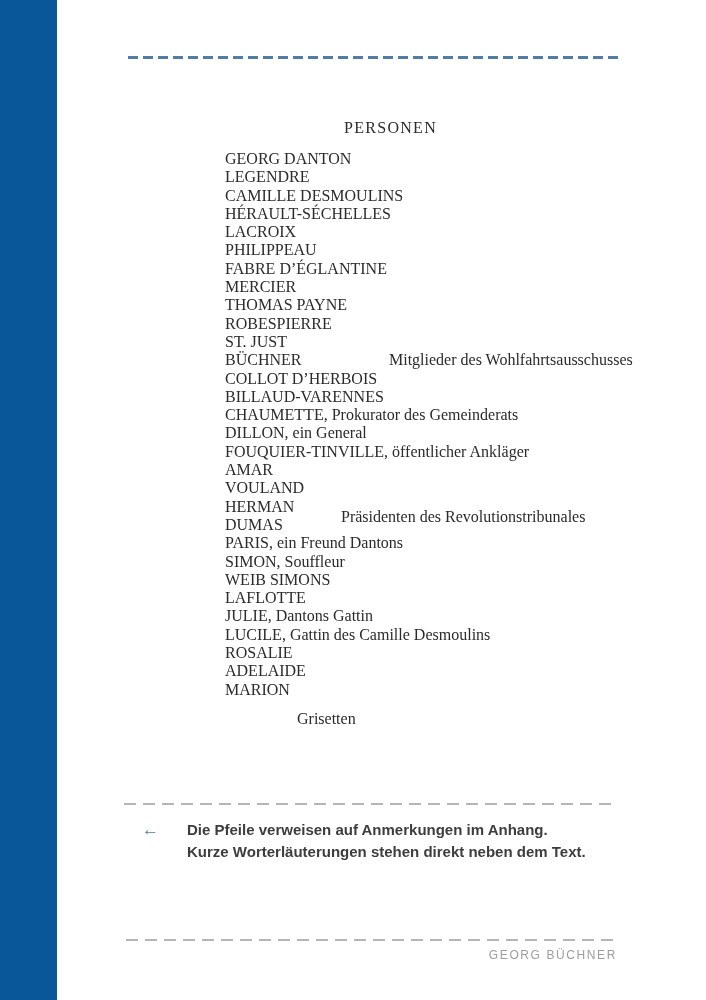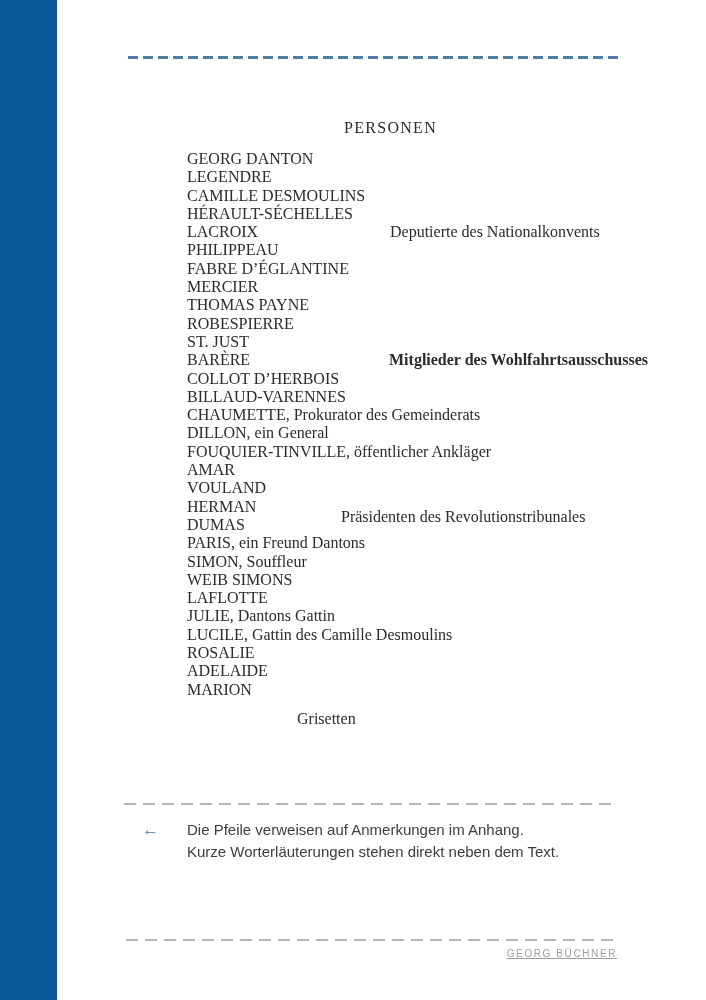--- a/index.html
+++ b/index.html
@@ -42,53 +42,53 @@
   }
   .heading{
     position:absolute;left:174px;top:119px;width:433px;
     text-align:center;
     font-size:16px;letter-spacing:1.3px;
   }
   .cast{
     position:absolute;left:187px;top:150px;width:460px;
     font-size:16px;line-height:18.3px;
   }
-  .cast-row{white-space:nowrap;}
+  .cast-row{white-space:nowrap;margin-left:38px;}
   .ann{
     position:absolute;
     white-space:nowrap;
     font-size:16px;line-height:18.3px;
   }
   .ann-nationalkonvent{left:203px;top:73.2px;}
-  .ann-wohlfahrt{left:202px;top:201.3px;font-weight:bold;}
+  .ann-wohlfahrt{left:202px;top:201.3px;}
   .ann-sicherheit{left:105px;top:320.5px;}
   .ann-tribunal{left:106px;top:357.5px;margin-left:48px;}
   .ann-grisetten{left:110px;top:512.4px;margin-top:48px;}
   .extras{
     position:absolute;left:187px;top:716px;width:470px;
     font-size:16px;line-height:19px;
   }
   .footnote-arrow{
     position:absolute;left:142px;top:819px;
     font-family:"Liberation Sans","DejaVu Sans",sans-serif;
     font-size:17px;line-height:22px;
     color:var(--arrow-blue);
   }
   .footnote{
     position:absolute;left:187px;top:819px;width:440px;
     font-family:"Liberation Sans","DejaVu Sans",sans-serif;
     font-size:15px;line-height:22px;
     color:var(--note-text);
+    font-weight:bold;
   }
   .author-footer{
     position:absolute;right:89px;top:948px;
     font-family:"Liberation Sans","DejaVu Sans",sans-serif;
-    font-size:10px;letter-spacing:1.6px;
+    font-size:12px;letter-spacing:1.6px;
     color:var(--footer-gray);
-    text-decoration:underline;
   }
 </style>
 </head>
 <body>
 
 <div class="page">
 
   <div class="accent-bar"></div>
 
   <div class="rule rule-blue"></div>
@@ -100,41 +100,40 @@
     <div class="cast-row">LEGENDRE</div>
     <div class="cast-row">CAMILLE DESMOULINS</div>
     <div class="cast-row">HÉRAULT-SÉCHELLES</div>
     <div class="cast-row">LACROIX</div>
     <div class="cast-row">PHILIPPEAU</div>
     <div class="cast-row">FABRE D’ÉGLANTINE</div>
     <div class="cast-row">MERCIER</div>
     <div class="cast-row">THOMAS PAYNE</div>
     <div class="cast-row">ROBESPIERRE</div>
     <div class="cast-row">ST. JUST</div>
-    <div class="cast-row">BARÈRE</div>
+    <div class="cast-row">BÜCHNER</div>
     <div class="cast-row">COLLOT D’HERBOIS</div>
     <div class="cast-row">BILLAUD-VARENNES</div>
     <div class="cast-row">CHAUMETTE, Prokurator des Gemeinderats</div>
     <div class="cast-row">DILLON, ein General</div>
     <div class="cast-row">FOUQUIER-TINVILLE, öffentlicher Ankläger</div>
     <div class="cast-row">AMAR</div>
     <div class="cast-row">VOULAND</div>
     <div class="cast-row">HERMAN</div>
     <div class="cast-row">DUMAS</div>
     <div class="cast-row">PARIS, ein Freund Dantons</div>
     <div class="cast-row">SIMON, Souffleur</div>
     <div class="cast-row">WEIB SIMONS</div>
     <div class="cast-row">LAFLOTTE</div>
     <div class="cast-row">JULIE, Dantons Gattin</div>
     <div class="cast-row">LUCILE, Gattin des Camille Desmoulins</div>
     <div class="cast-row">ROSALIE</div>
     <div class="cast-row">ADELAIDE</div>
     <div class="cast-row">MARION</div>
 
-    <div class="ann ann-nationalkonvent">Deputierte des Nationalkonvents</div>
     <div class="ann ann-wohlfahrt">Mitglieder des Wohlfahrtsausschusses</div>
     <div class="ann ann-tribunal">Präsidenten des Revolutionstribunales</div>
     <div class="ann ann-grisetten">Grisetten</div>
   </div>
 
 
   <div class="rule rule-gray-mid"></div>
 
   <div class="footnote-arrow">←</div>
   <div class="footnote">

